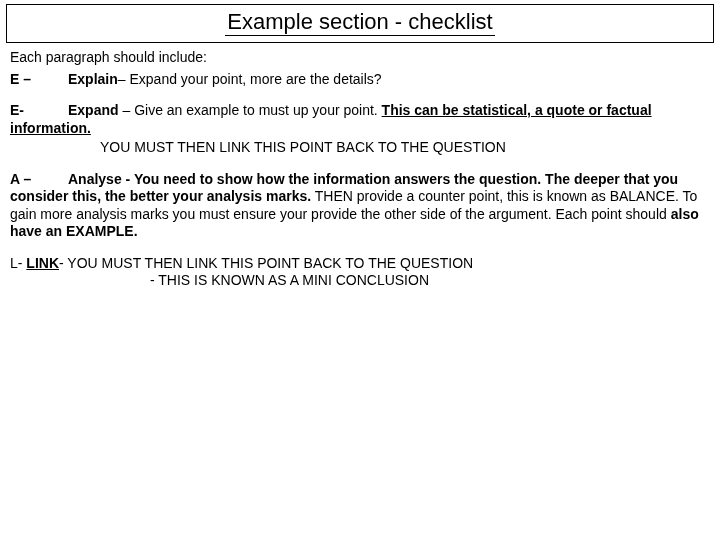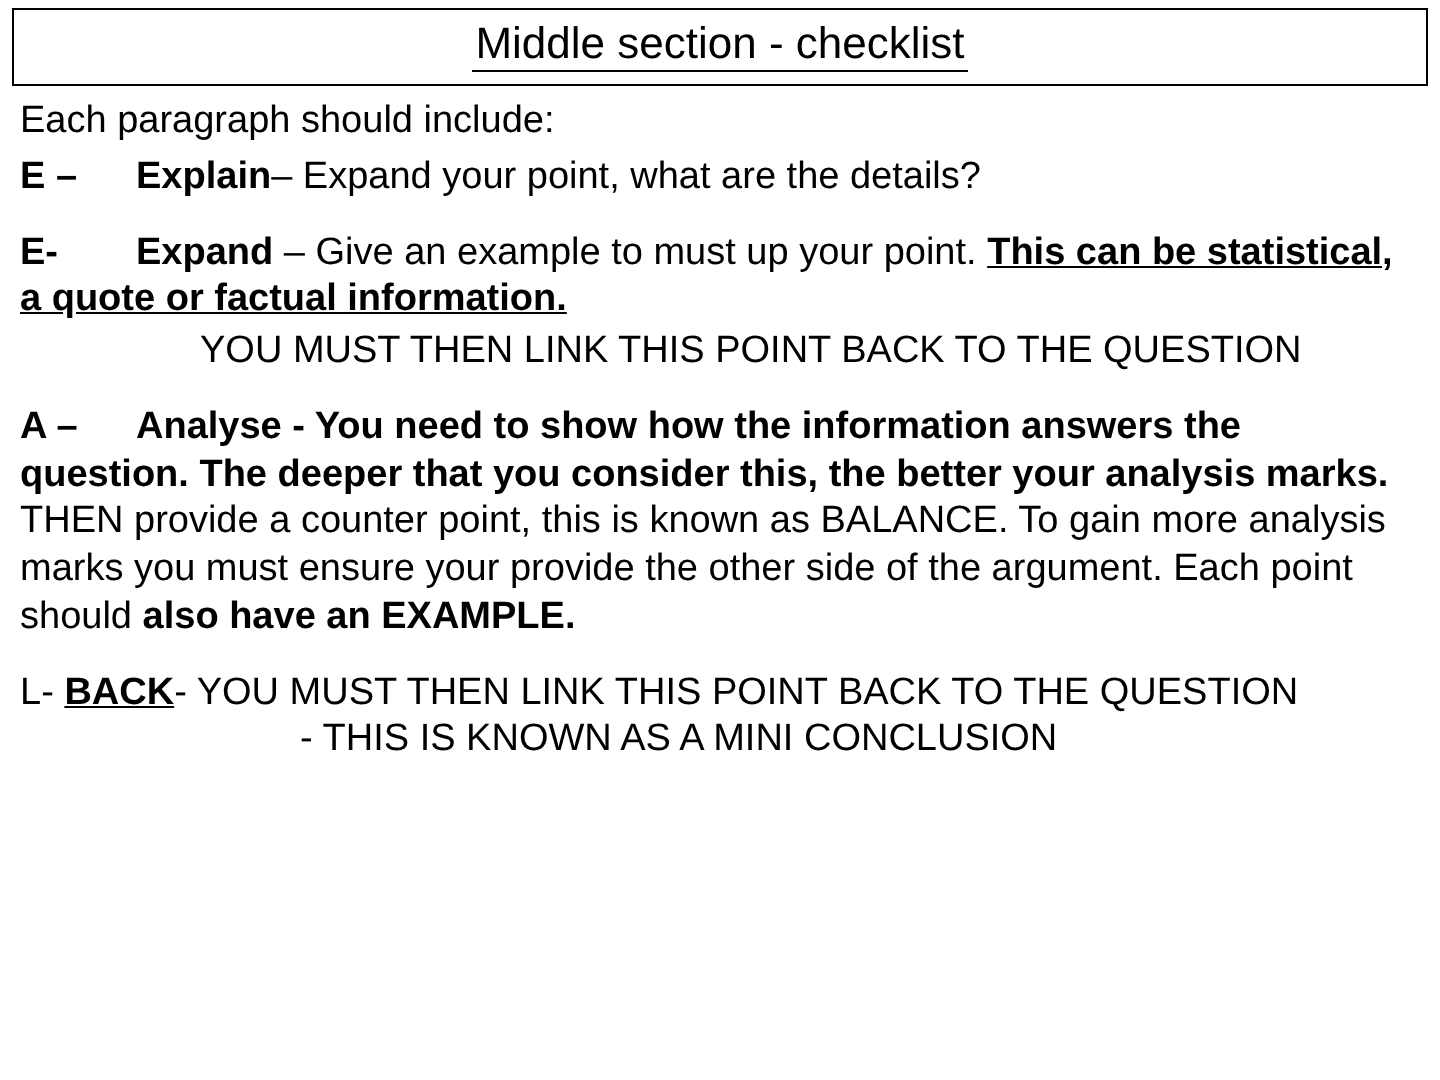--- a/index.html
+++ b/index.html
@@ -19,21 +19,21 @@
     text-align: center;
     font-size: 22px;
   }
   .title-underline {
     display: inline-block;
     border-bottom: 1.5px solid #000;
     padding: 0 2px;
   }
   .content {
     padding: 6px 10px 0 10px;
-    font-size: 19px;
+    font-size: 14px;
     line-height: 1.25;
   }
   .row {
     margin-bottom: 14px;
   }
   .row.tight {
     margin-bottom: 4px;
   }
   .letter {
     display: inline-block;
@@ -49,39 +49,39 @@
     margin-top: 2px;
   }
   .u { }
   .b { font-weight: bold; }
   .bu { font-weight: bold; text-decoration: underline; }
 </style>
 </head>
 <body>
 
 <div class="title-bar">
-  <span class="title-underline">Middle section - checklist</span>
+  <span class="title-underline">Example section - checklist</span>
 </div>
 
 <div class="content">
 
   <div class="row tight">Each paragraph should include:</div>
 
 
   <div class="row">
-    <span class="letter">E –</span><span class="body"><span class="b">Explain</span><span>– Expand your point, what are the details?</span></span>
+    <span class="letter">E –</span><span class="body"><span class="b">Explain</span><span>– Expand your point, more are the details?</span></span>
   </div>
 
   <div class="row">
     <span class="letter">E-</span><span class="body"><span class="b">Expand</span><span> – Give an example to must up your point. </span><span class="bu">This can be statistical, a quote or factual information.</span></span>
     <div class="indent-block2 u">YOU MUST THEN LINK THIS POINT BACK TO THE QUESTION</div>
   </div>
 
   <div class="row">
     <span class="letter">A –</span><span class="body"><span class="b">Analyse</span><span class="b"> - You need to show how the information answers the question. The deeper that you consider this, the better your analysis marks.</span><span> THEN provide a counter point, this is known as BALANCE. To gain more analysis marks you must ensure your provide the other side of the argument.</span><span class="u"> Each point should </span><span class="b"> also have an EXAMPLE.</span></span>
   </div>
 
   <div class="row">
-    <span>L- </span><span class="bu">BACK</span><span class="u">- YOU MUST THEN LINK THIS POINT BACK TO THE QUESTION</span>
+    <span>L- </span><span class="bu">LINK</span><span class="u">- YOU MUST THEN LINK THIS POINT BACK TO THE QUESTION</span>
     <div style="margin-left:140px;" class="u">- THIS IS KNOWN AS A MINI CONCLUSION</div>
   </div>
 
 </div>
 
 </body></html>

